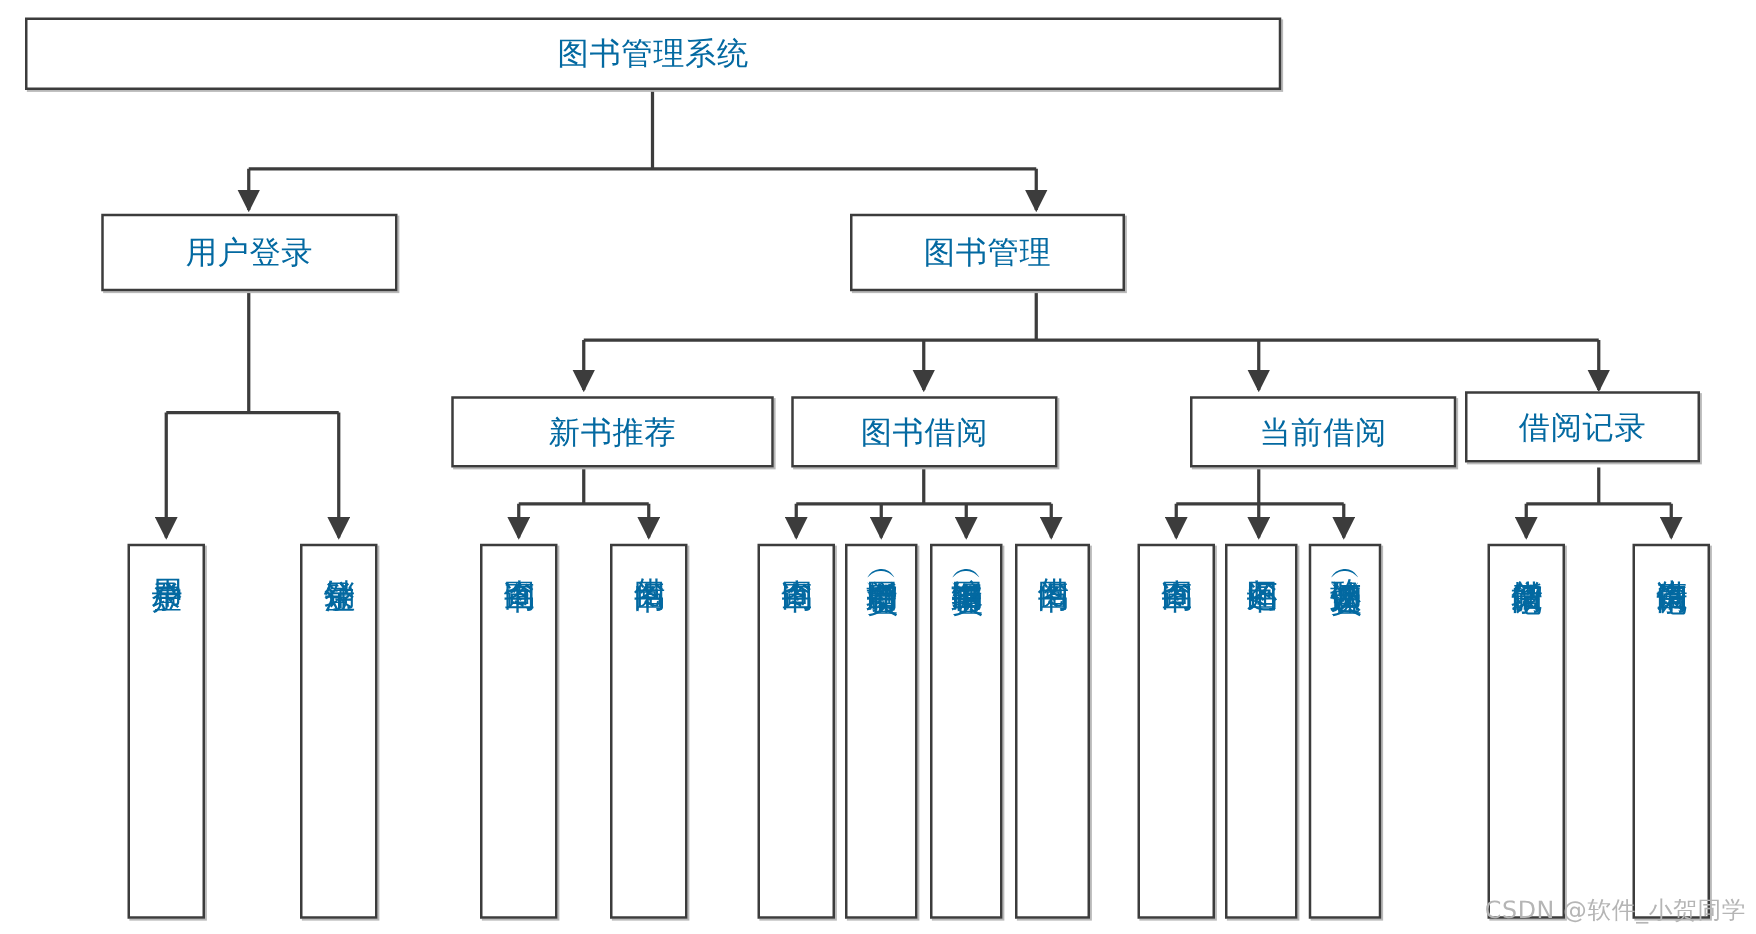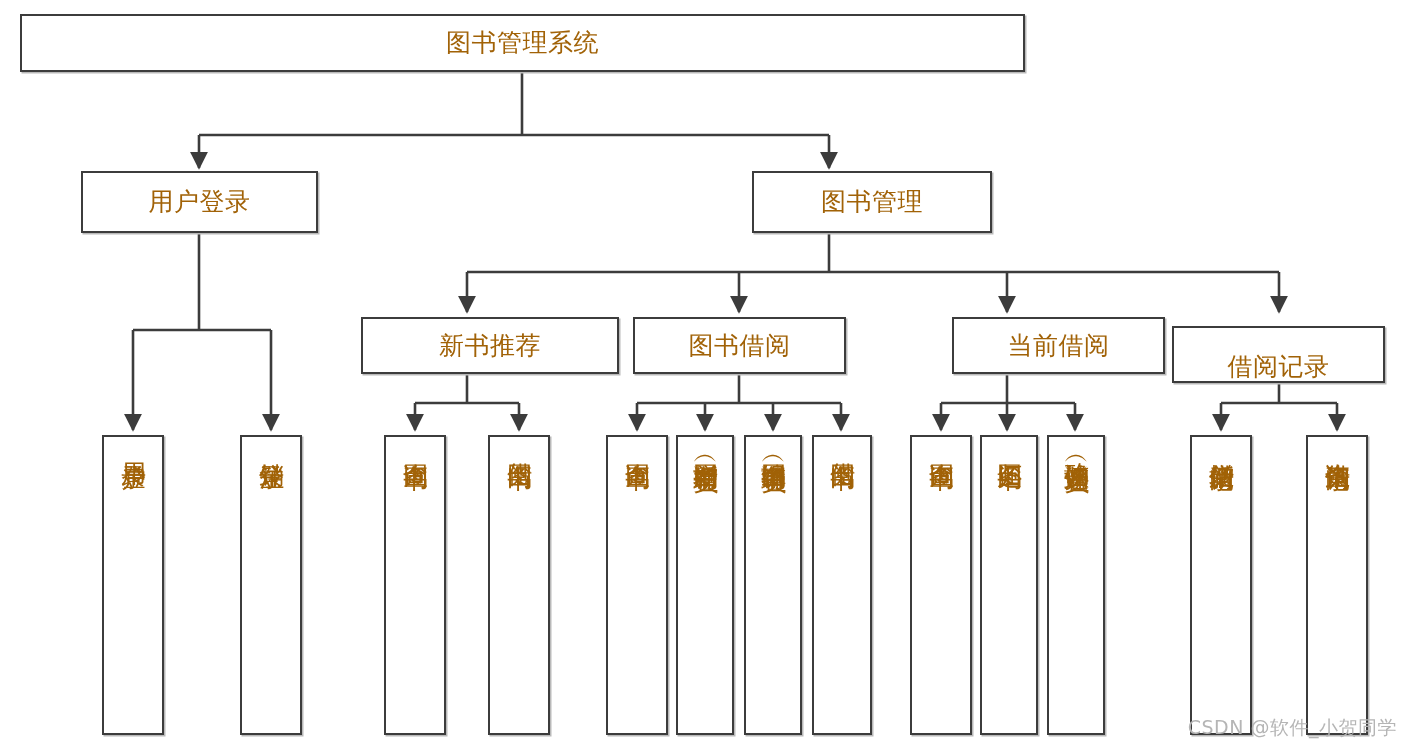--- a/index.html
+++ b/index.html
@@ -31,21 +31,21 @@
     position: absolute;
     box-sizing: border-box;
     background: #ffffff;
     border: 2px solid #3c3c3c;
     display: flex;
     align-items: center;
     justify-content: center;
     box-shadow: 1.5px 1.5px 0 0 #b9b9b9;
   }
   .node .label {
-    color: #a16207;
+    color: #0369a1;
     line-height: 1.18;
     white-space: nowrap;
   }
   .node.h .label {
     font-size: 25px;
     letter-spacing: 0.5px;
   }
   .node.root .label {
     font-size: 25px;
   }
@@ -130,34 +130,34 @@
     </g>
   </svg>
 
   <div class="node root h" style="left:20px; top:14px; width:1005px; height:58px;">
     <span class="label">图书管理系统</span>
   </div>
 
   <div class="node h" style="left:81px; top:171px; width:237px; height:62px;">
     <span class="label">用户登录</span>
   </div>
-  <div class="node h" style="left:752px; top:171px; width:240px; height:62px;justify-content:center;">
+  <div class="node h" style="left:680px; top:171px; width:220px; height:62px;justify-content:center;">
     <span class="label">图书管理</span>
   </div>
 
   <div class="node h" style="left:361px; top:317px; width:258px; height:57px;">
     <span class="label">新书推荐</span>
   </div>
   <div class="node h" style="left:633px; top:317px; width:213px; height:57px;">
     <span class="label">图书借阅</span>
   </div>
   <div class="node h" style="left:952px; top:317px; width:213px; height:57px;">
     <span class="label">当前借阅</span>
   </div>
-  <div class="node h" style="left:1172px; top:326px; width:213px; height:57px;align-items:flex-end;">
+  <div class="node h" style="left:1172px; top:313px; width:188px; height:57px;">
     <span class="label">借阅记录</span>
   </div>
 
   <div class="node v" style="left:102px; top:435px; width:62px; height:300px;">
     <span class="label">用户登录</span>
   </div>
   <div class="node v" style="left:240px; top:435px; width:62px; height:300px;">
     <span class="label">注销登录</span>
   </div>
 

